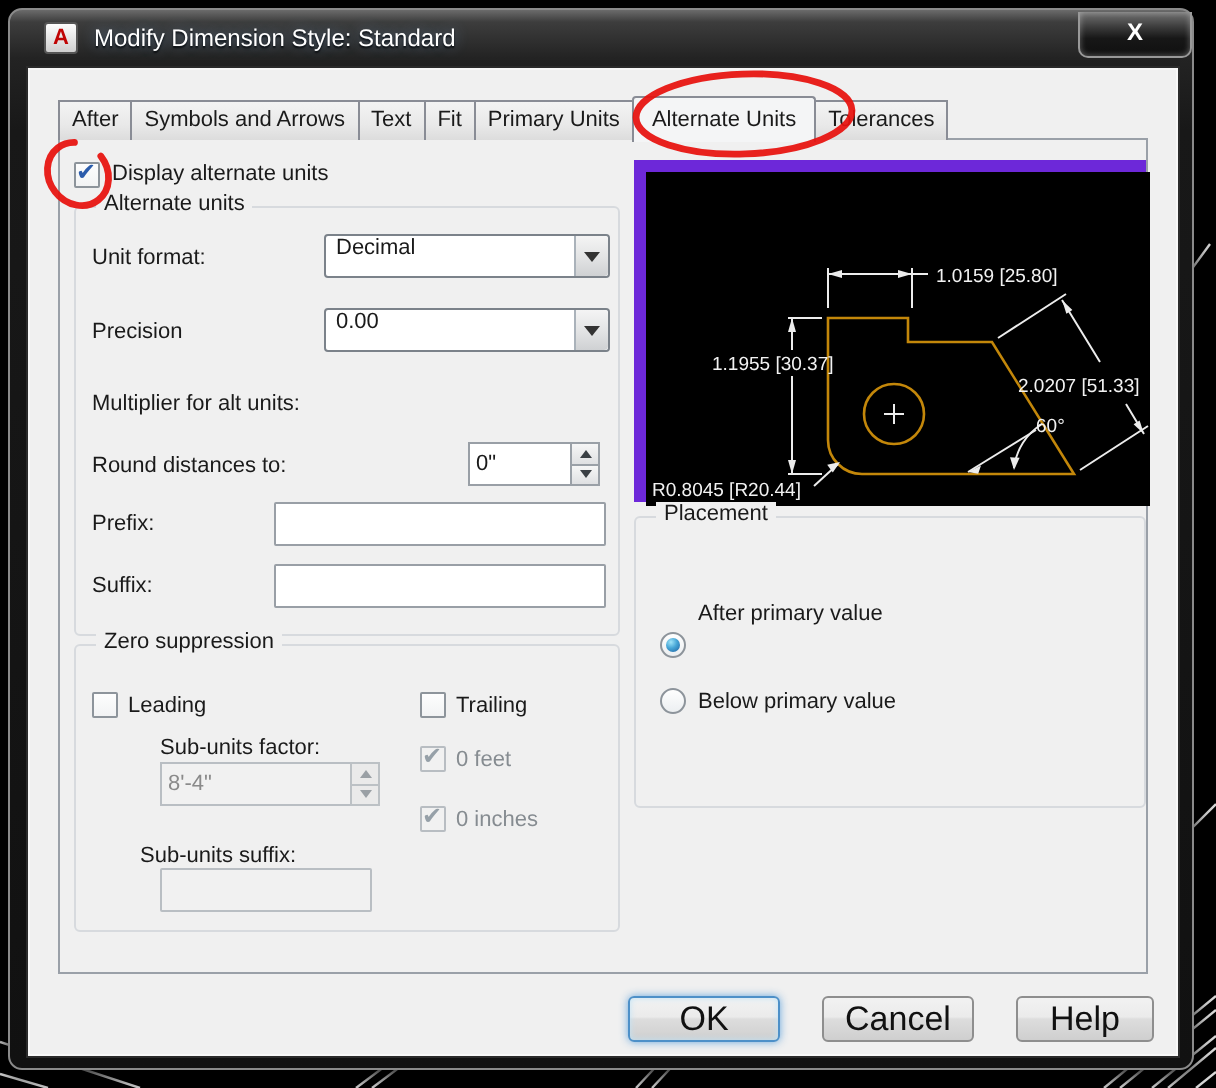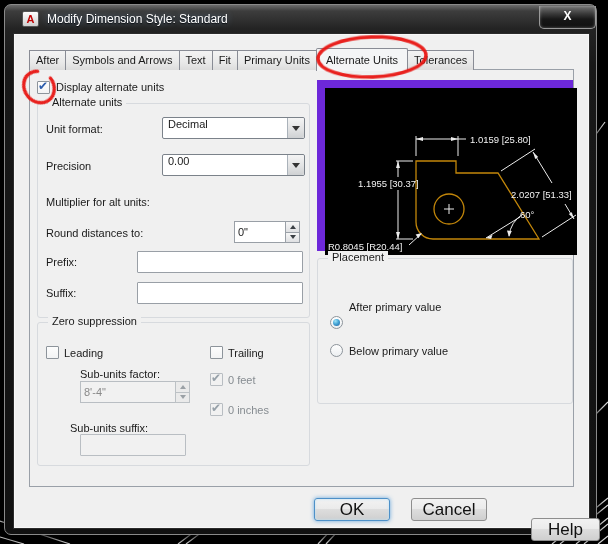--- a/index.html
+++ b/index.html
@@ -70,21 +70,21 @@
   .tri-u{width:0;height:0;border-left:3px solid transparent;border-right:3px solid transparent;border-bottom:4px solid #3a3f44;}
   .tri-d{width:0;height:0;border-left:3px solid transparent;border-right:3px solid transparent;border-top:4px solid #3a3f44;}
   .spinfield.disabled .sval{background:#f1f1f1;border-color:#b9bec3;color:#8a8a8a;}
   .spinfield.disabled .sbtn{background:#eaeaea;border-color:#bcc1c5;}
   .spinfield.disabled .tri-u{border-bottom-color:#9aa0a5;}
   .spinfield.disabled .tri-d{border-top-color:#9aa0a5;}
   .dis{color:#868c91;}
 
   
   .preview{position:absolute;left:287px;top:10px;width:256px;height:171px;
-           border:8px solid #6d28d9;background:#000;}
+           border:6px solid #6d28d9;background:#000;}
   .preview svg{display:block;}
 
   
   .btn{position:absolute;height:23px;border:1px solid #8e8e8e;border-radius:3px;
        background:linear-gradient(#f2f2f2,#ebebeb 45%,#dddddd 50%,#cfcfcf);
        font-family:"Liberation Sans",sans-serif;font-size:17px;text-align:center;line-height:21px;color:#111;}
   .btn.focused{border-color:#4d90c8;box-shadow:0 0 4px rgba(90,160,220,.9), inset 0 0 3px #bfe3f7;}
 
   .annot{position:absolute;left:0;top:0;z-index:9;pointer-events:none;}
 </style>
@@ -257,21 +257,21 @@
           <span class="group-title">Placement</span>
           <div class="radio sel" style="left:12px;top:57px;"></div>
           <span class="lbl" style="left:31px;top:42px;">After primary value</span>
           <div class="radio" style="left:12px;top:85px;"></div>
           <span class="lbl" style="left:31px;top:86px;">Below primary value</span>
         </div>
       </div>
 
       <div class="btn focused" style="left:300px;top:464px;width:76px;">OK</div>
       <div class="btn" style="left:397px;top:464px;width:76px;">Cancel</div>
-      <div class="btn" style="left:494px;top:484px;width:69px;margin-left:23px;">Help</div>
+      <div class="btn" style="left:494px;top:464px;width:69px;">Help</div>
     </div>
   </div>
 
   <svg class="annot" width="608" height="544">
     <g fill="none" stroke="#e8120e" stroke-width="3.4" stroke-linecap="round" opacity="0.93">
       <ellipse cx="372" cy="57" rx="54" ry="20" transform="rotate(-2 372 57)"></ellipse>
       <ellipse cx="39" cy="87" rx="14.5" ry="16.5" transform="rotate(-38 39 87)" stroke-dasharray="82 16"></ellipse>
     </g>
   </svg>
 </div>

